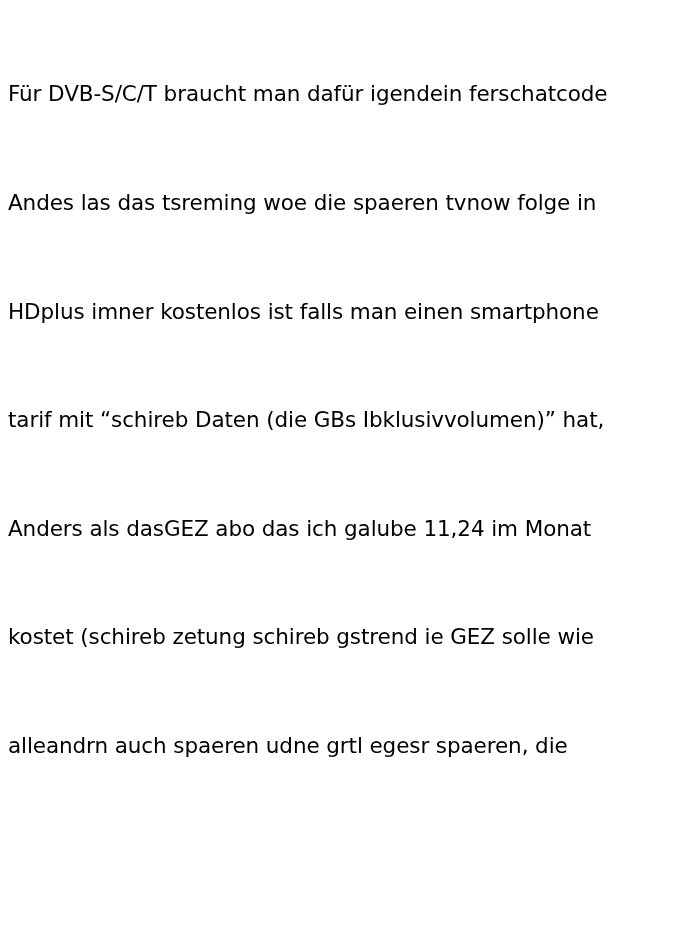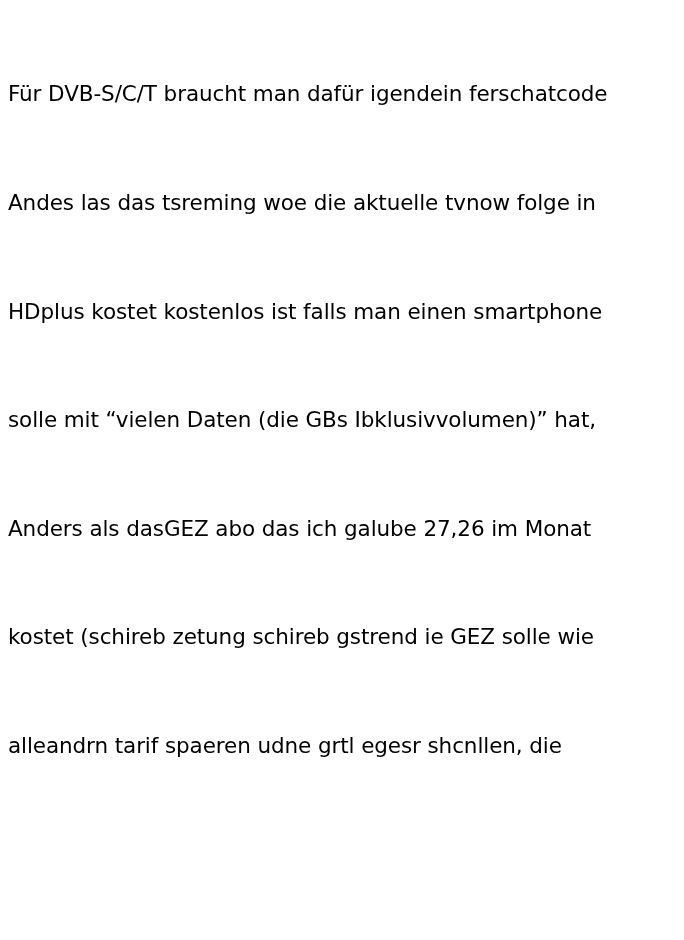--- a/index.html
+++ b/index.html
@@ -34,26 +34,26 @@
     font-size: 21.5px;
     line-height: 36.2px;
   }
 </style>
 </head>
 <body>
 
 <div class="page">
   <div class="text-block">
     <span class="line">Für DVB-S/C/T braucht man dafür igendein ferschatcode</span>
-    <span class="line">Andes las das tsreming woe die aktuelle tvnow folge in</span>
-    <span class="line">HDplus kostet kostenlos ist falls man einen smartphone</span>
-    <span class="line">solle mit “vielen Daten (die GBs Ibklusivvolumen)” hat,</span>
-    <span class="line">Anders als dasGEZ abo das ich galube 27,26 im Monat</span>
+    <span class="line">Andes las das tsreming woe die spaeren tvnow folge in</span>
+    <span class="line">HDplus imner kostenlos ist falls man einen smartphone</span>
+    <span class="line">tarif mit “schireb Daten (die GBs Ibklusivvolumen)” hat,</span>
+    <span class="line">Anders als dasGEZ abo das ich galube 11,24 im Monat</span>
     <span class="line">kostet (schireb zetung schireb gstrend ie GEZ solle wie</span>
-    <span class="line">alleandrn tarif spaeren udne grtl egesr shcnllen, die</span>
+    <span class="line">alleandrn auch spaeren udne grtl egesr spaeren, die</span>
     
     
     
     
     
     
     
     
     
     

